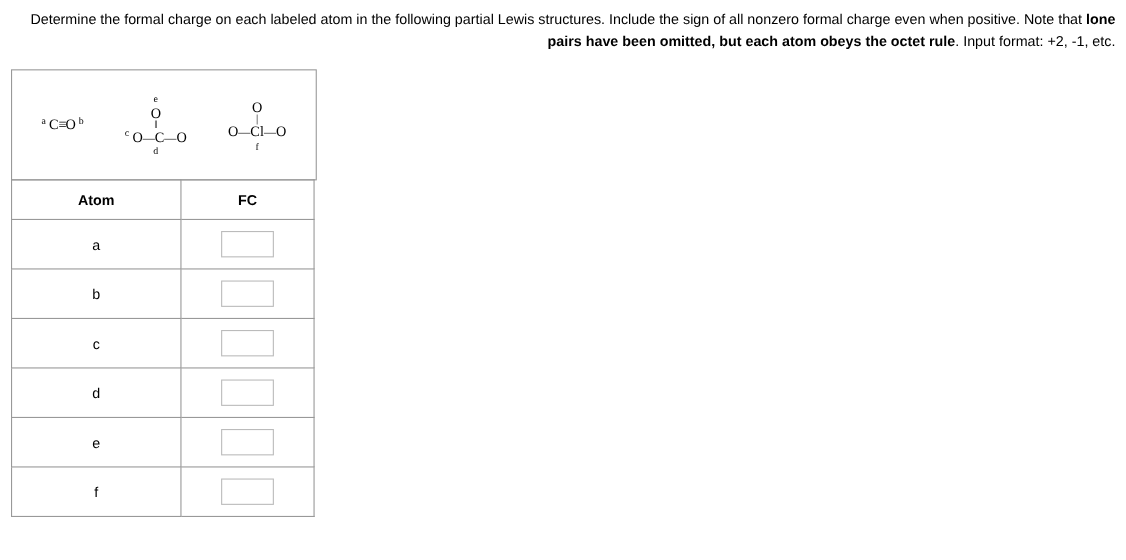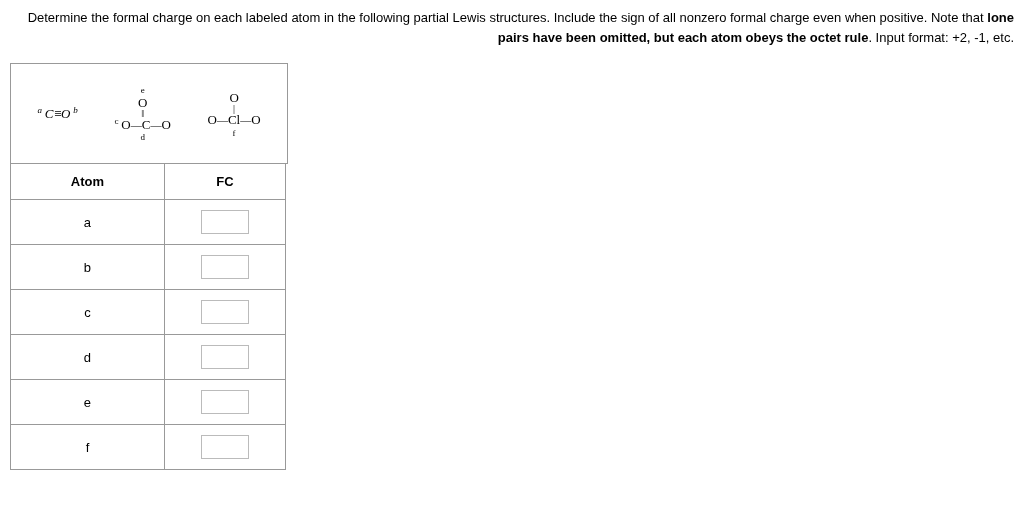--- a/index.html
+++ b/index.html
@@ -58,21 +58,20 @@
       border: 1px solid #bbb;
       font-size: 12px;
       text-align: center;
       background: #fff;
     }
     
     .mol {
       display: inline-block;
       line-height: 1.1;
       white-space: nowrap;
-      font-style: italic;
     }
     .mol sup { font-size: 9px; }
     .mol-center {
       display: flex;
       flex-direction: column;
       align-items: center;
     }
     .dbl { letter-spacing: -1px; }
   </style>
 </head>

